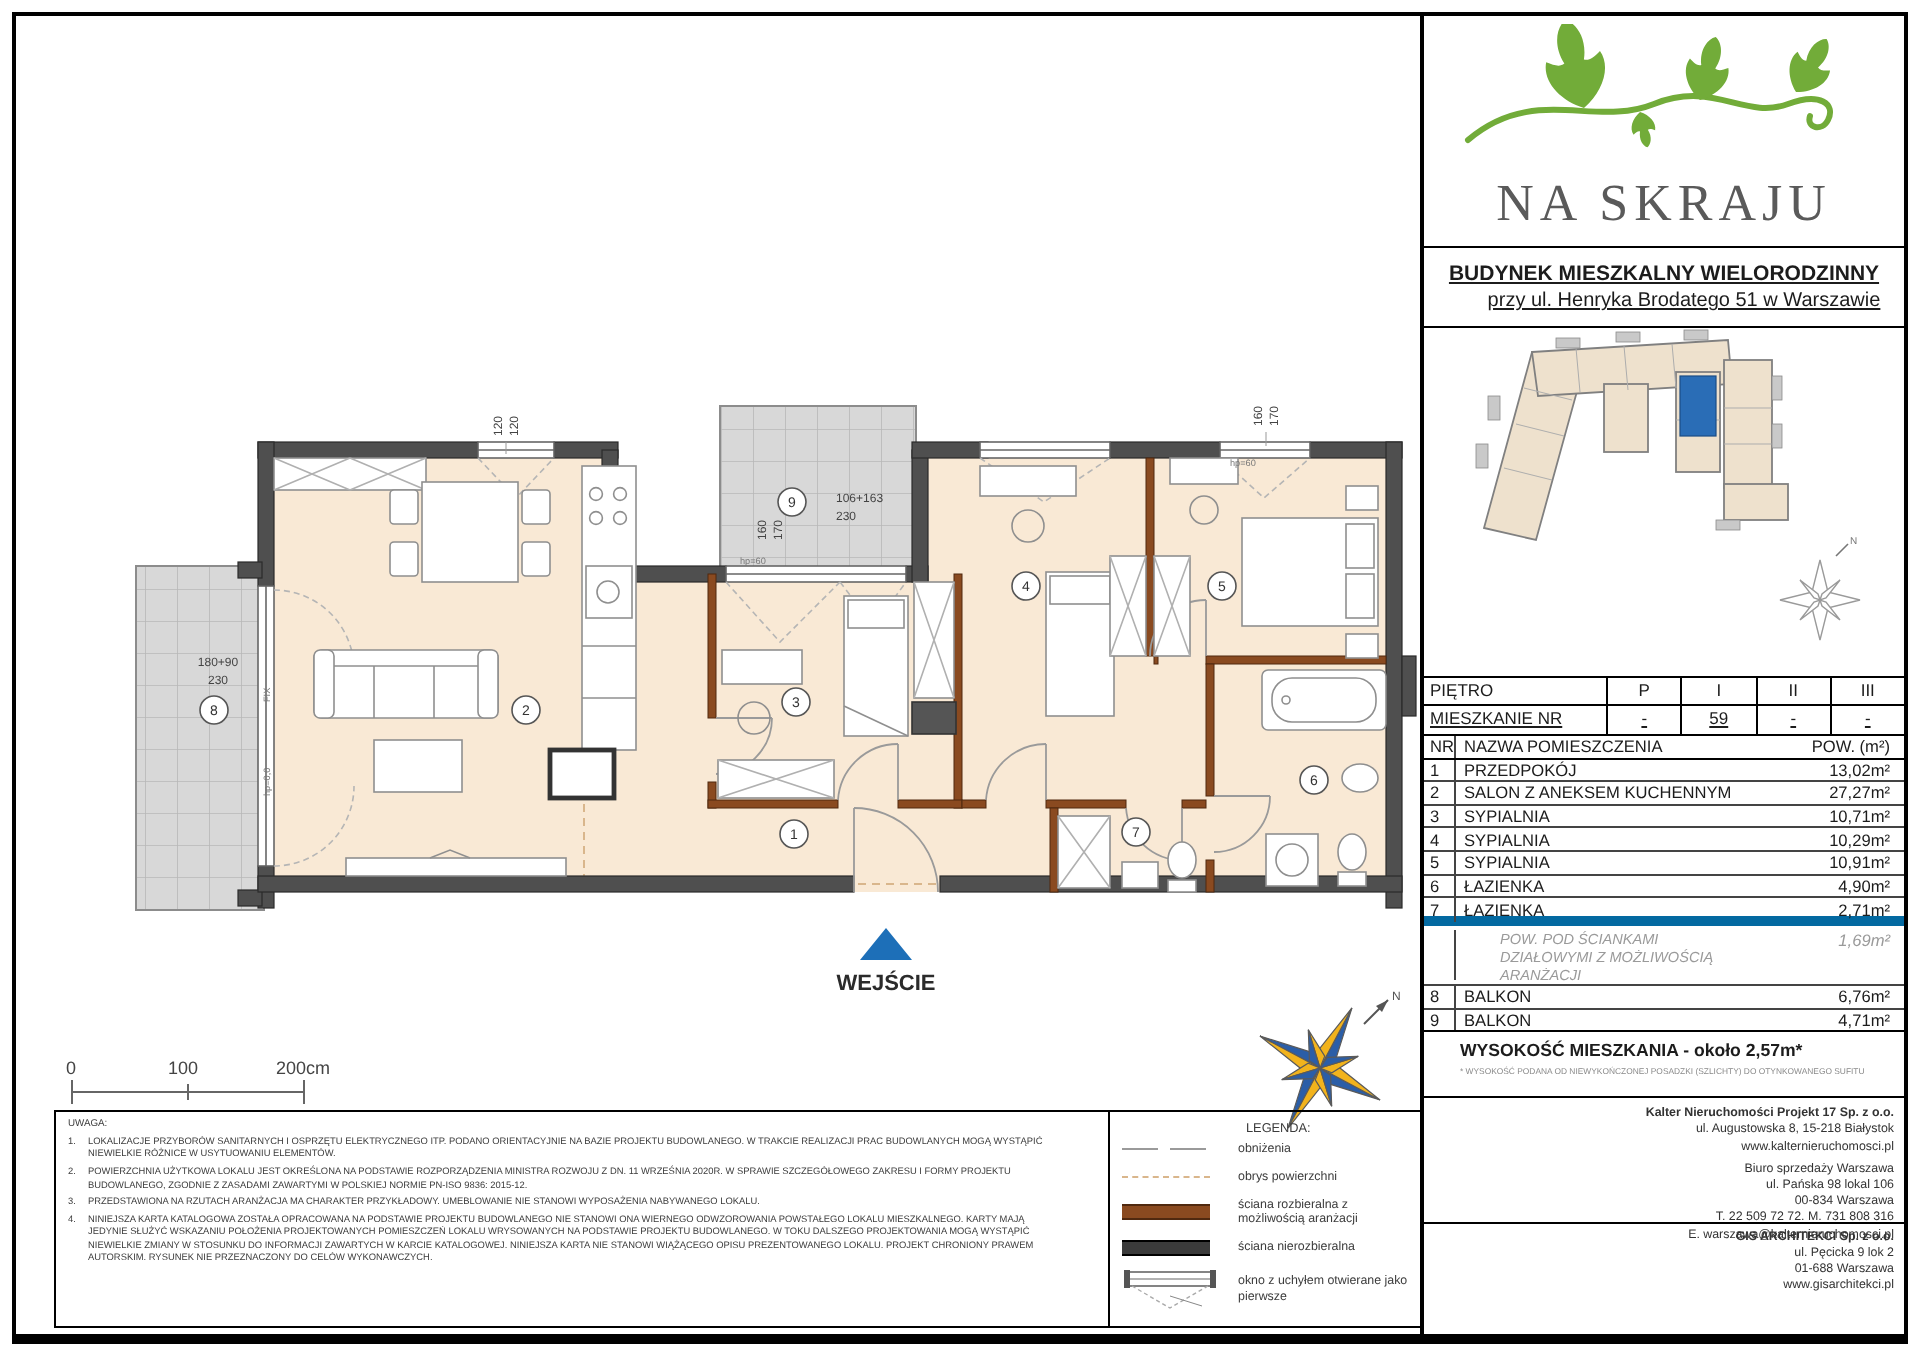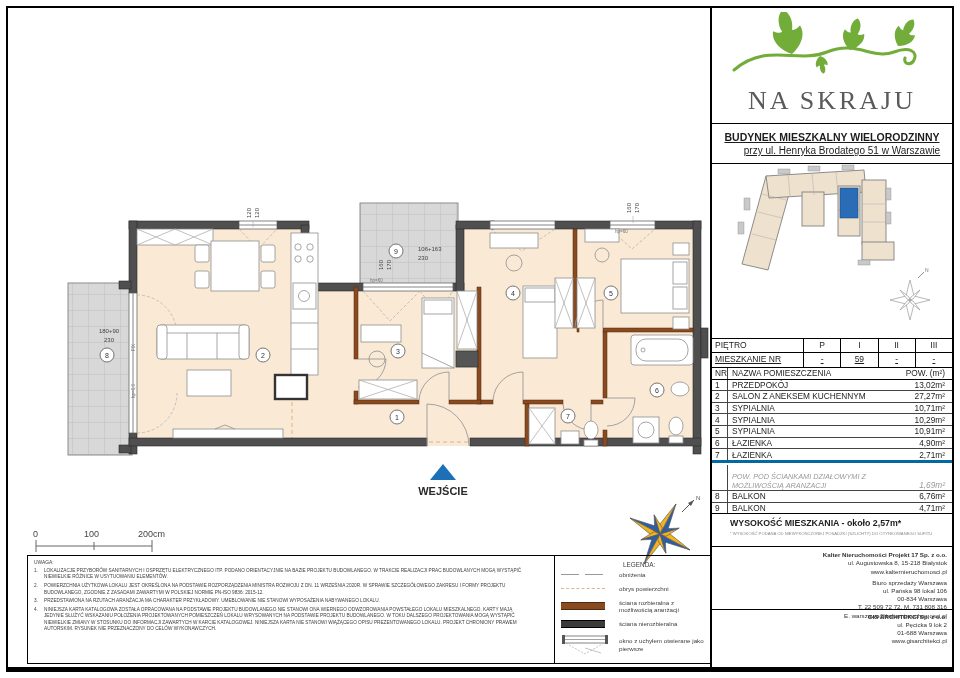--- a/index.html
+++ b/index.html
@@ -42,23 +42,23 @@
   .fl-row:last-child{border-bottom:none;text-decoration:underline;}
   .fl-lab{width:92px;padding:1px 3px;box-sizing:border-box;border-right:1px solid #000;}
   .fl-cell{flex:1;text-align:center;border-right:1px solid #000;padding-top:1px;}
   .fl-cell:last-child{border-right:none;}
   .tb-ztitle{height:16px;text-align:center;font-size:8px;padding-top:3px;}
   .rt-head,.rt-row{display:flex;font-size:8.3px;border-bottom:1px solid #444;box-sizing:border-box;height:11.6px;align-items:center;}
   .rt-head{border-bottom:1px solid #000;}
   .rt-nr{width:16px;flex:none;padding-left:3px;border-right:1px solid #444;box-sizing:border-box;height:100%;display:flex;align-items:center;}
   .rt-name{flex:1;padding-left:4px;}
   .rt-area{width:58px;flex:none;text-align:right;padding-right:7px;}
-  .tb-roomstable{height:95px;border-bottom:3px solid #0369a1;}
+  .tb-roomstable{height:95px;border-bottom:5px solid #0369a1;}
   .rt-total{display:flex;height:16px;align-items:center;font-weight:bold;font-size:8.6px;border-bottom:1px solid #444;}
-  .rt-part{display:flex;min-height:25px;align-items:flex-end;color:#9a9a9a;font-style:italic;font-size:7.3px;border-bottom:1px solid #444;padding-top:2px;box-sizing:border-box;}
+  .rt-part{display:flex;min-height:25px;align-items:flex-start;color:#9a9a9a;font-style:italic;font-size:7.3px;border-bottom:1px solid #444;padding-top:2px;box-sizing:border-box;gap:18px;}
   .rt-part .rt-area{font-size:8.3px;}
   .tb-height{height:33px;padding:4px 6px 0 18px;box-sizing:border-box;}
   .height-main{font-size:8.8px;font-weight:bold;}
   .height-foot{font-size:4.2px;color:#8a8a8a;margin-top:3px;}
   .tb-kalter{height:63px;display:flex;padding:4px 5px 2px 8px;box-sizing:border-box;}
   .kalter-logo{width:78px;flex:none;text-align:center;padding-top:2px;}
   .kalter-name{font-size:13px;font-weight:bold;color:#16325c;letter-spacing:2px;margin-top:0px;}
   .kalter-sub{font-size:5.4px;font-weight:bold;color:#2a4d8f;letter-spacing:1.6px;margin-top:1px;}
   .kalter-addr{flex:1;text-align:right;font-size:6.2px;line-height:1.32;color:#333;}
   .kalter-addr .b{font-weight:bold;}

